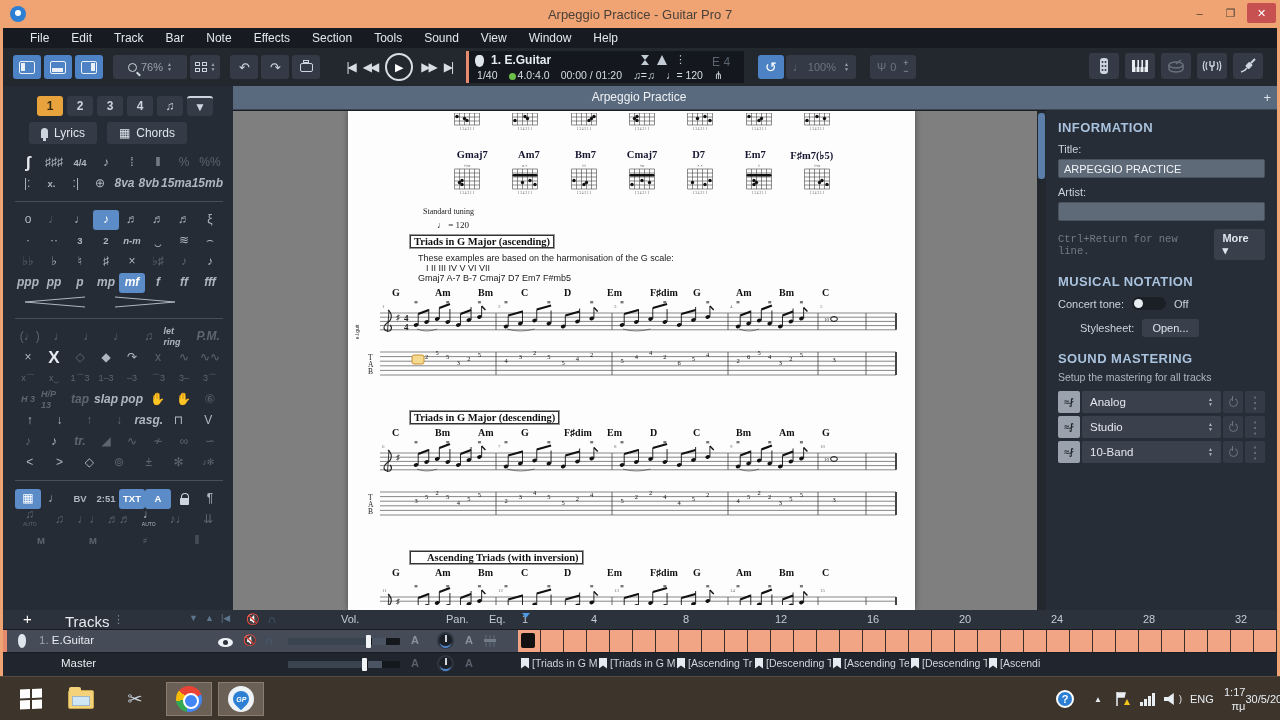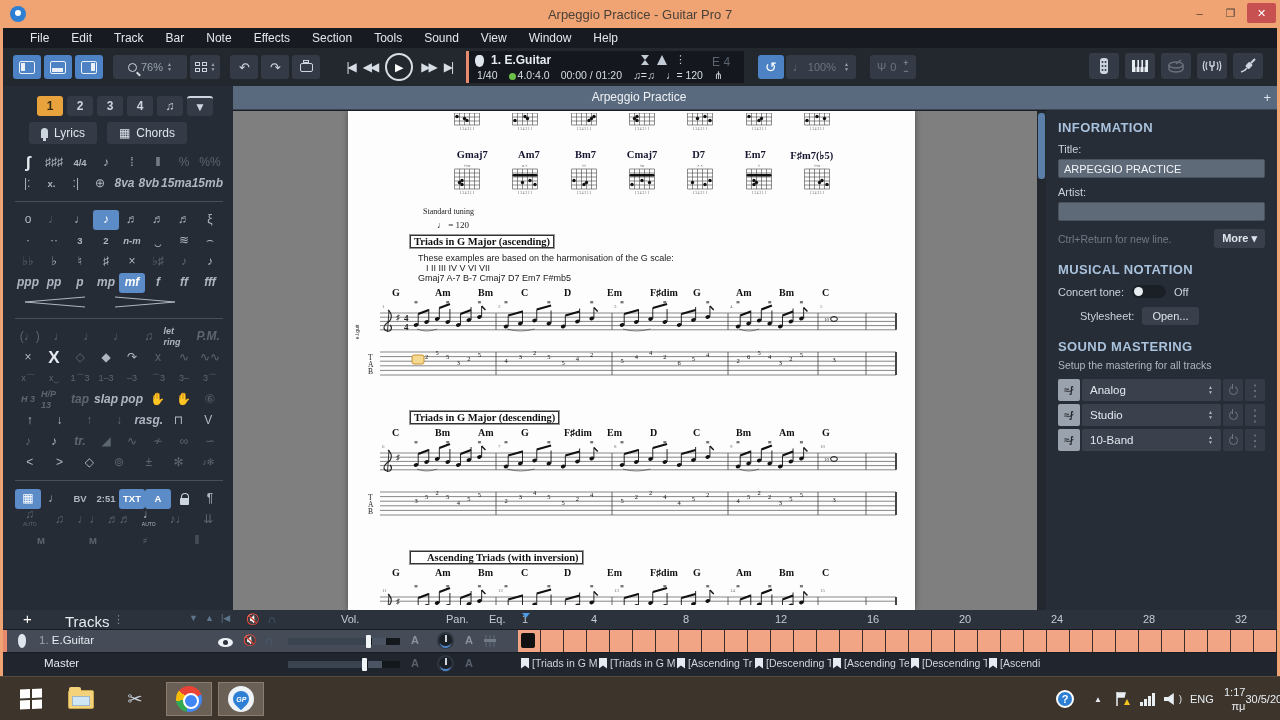--- a/index.html
+++ b/index.html
@@ -103,21 +103,21 @@
   
   #rightpanel{position:absolute;left:1046px;top:110px;width:231px;height:500px;background:#272d36;}
   .rp-tabs{display:flex;height:21px;}
   .rp-tab{flex:1;display:flex;align-items:center;justify-content:center;font-size:11px;font-weight:bold;color:#cfd6dd;background:#14181e;}
   .rp-tab.active{background:#5b8cc8;color:#fff;}
   .rp-body{padding:10px 12px;}
   .rp-h{color:#a9c2dd;font-size:13px;font-weight:bold;letter-spacing:.4px;margin-bottom:8px;}
   .rp-label{color:#c9d2dc;font-size:11px;margin-bottom:4px;}
   .rp-input{width:100%;height:19px;background:#5f6a79;border:1px solid #49525f;border-radius:2px;color:#f2f5f8;font-size:11px;padding:0 5px;line-height:19px;margin-bottom:8px;}
   .rp-hintrow{display:flex;align-items:center;justify-content:space-between;margin:2px 0 14px;}
-  .rp-hint{color:#707a87;font-size:10.5px;}
+  .rp-hint{color:#707a87;font-size:10.5px;font-family:Liberation Mono, monospace;}
   .rp-more{background:#39404b;border-radius:3px;color:#dfe5ec;font-size:11px;font-weight:bold;padding:3px 8px;}
   .rp-row{display:flex;align-items:center;font-size:11px;color:#c9d2dc;margin-bottom:9px;}
   .toggle{width:34px;height:13px;border-radius:7px;background:#1b2026;margin:0 8px;position:relative;}
   .toggle::after{content:"";position:absolute;left:2px;top:2px;width:9px;height:9px;border-radius:50%;background:#e8edf2;}
   .openbtn{background:#39404b;border-radius:3px;color:#dfe5ec;font-size:11px;padding:3px 10px;margin-left:8px;}
   .rp-desc{color:#aeb6c2;font-size:10.5px;margin:-3px 0 8px;}
   .slot{display:flex;align-items:center;height:22px;margin-bottom:3px;gap:2px;}
   .slot .fx{width:22px;height:22px;background:#9aa2ad;border-radius:2px;color:#22262c;font-size:9px;display:flex;align-items:center;justify-content:center;font-weight:bold;}
   .slot .nm{flex:1;height:22px;background:#3a414d;border-radius:2px;color:#e3e8ee;font-size:11.5px;display:flex;align-items:center;padding:0 8px;}
   .slot .ud{display:flex;flex-direction:column;font-size:5px;color:#aeb6c2;line-height:5px;margin-left:auto;}
@@ -1652,21 +1652,21 @@
       <span class="abadge" style="left:408px">A</span>
       <span class="knob" style="left:434px"></span>
       <span class="abadge" style="left:462px">A</span>
       <span class="eqico" style="left:482px">
           <i></i>
           <i></i>
           <i></i>
         </span>
     </div>
     <div class="trow" id="row-master">
-      <span class="tname" style="left:41px" id="trk2name">Master</span>
+      <span class="tname" style="left:58px" id="trk2name">Master</span>
       <span class="vslider">
           <span class="fill" style="width:74px"></span>
           <span class="seg" style="left:80px"></span>
           <span class="hdl" style="left:74px"></span>
         </span>
       <span class="abadge" style="left:408px;color:#57606c">A</span>
       <span class="knob" style="left:434px"></span>
       <span class="abadge" style="left:462px;color:#57606c">A</span>
     </div>
     <div id="timeline">

